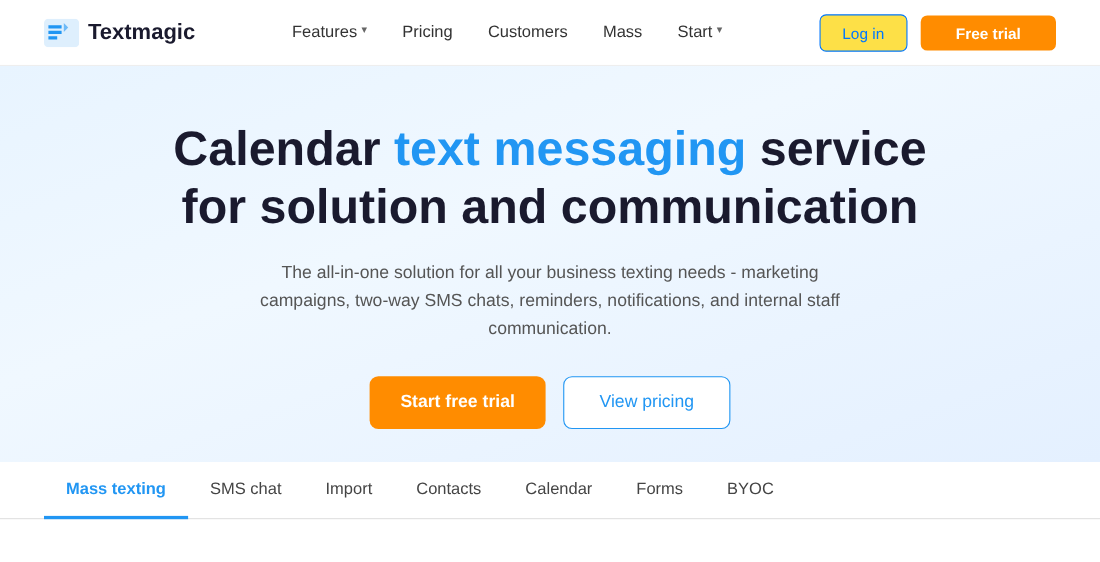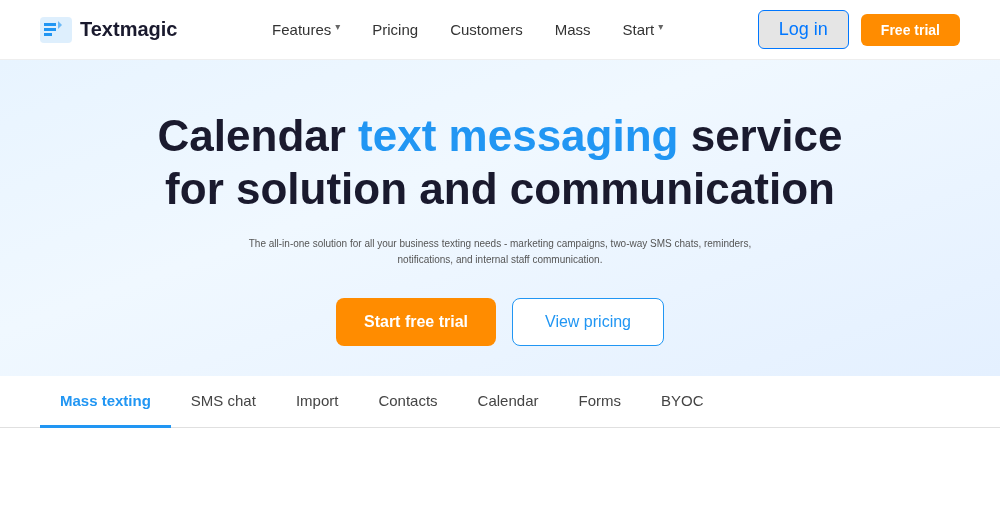--- a/index.html
+++ b/index.html
@@ -48,28 +48,28 @@
     }
     .header-actions {
       display: flex;
       align-items: center;
       gap: 12px;
     }
     .btn-login {
       padding: 8px 20px;
       border: 1.5px solid #0077ff;
       border-radius: 6px;
-      background: #e5e5e5;
+      background: #fde047;
       color: #0077ff;
-      font-size: 18px;
+      font-size: 14px;
       font-weight: 500;
       cursor: pointer;
     }
     .btn-free-trial {
-      padding: 8px 20px;
+      padding: 8px 32px;
       border: none;
       border-radius: 6px;
       background: #ff8c00;
       color: #fff;
       font-size: 14px;
       font-weight: 600;
       cursor: pointer;
     }
 
     
@@ -85,21 +85,21 @@
       line-height: 1.2;
       margin-bottom: 20px;
       max-width: 700px;
       margin-left: auto;
       margin-right: auto;
     }
     .hero-title .highlight {
       color: #2196f3;
     }
     .hero-subtitle {
-      font-size: 10px;
+      font-size: 16px;
       color: #555;
       line-height: 1.6;
       max-width: 540px;
       margin: 0 auto 30px;
     }
     .hero-buttons {
       display: flex;
       justify-content: center;
       gap: 16px;
       margin-bottom: 0;

